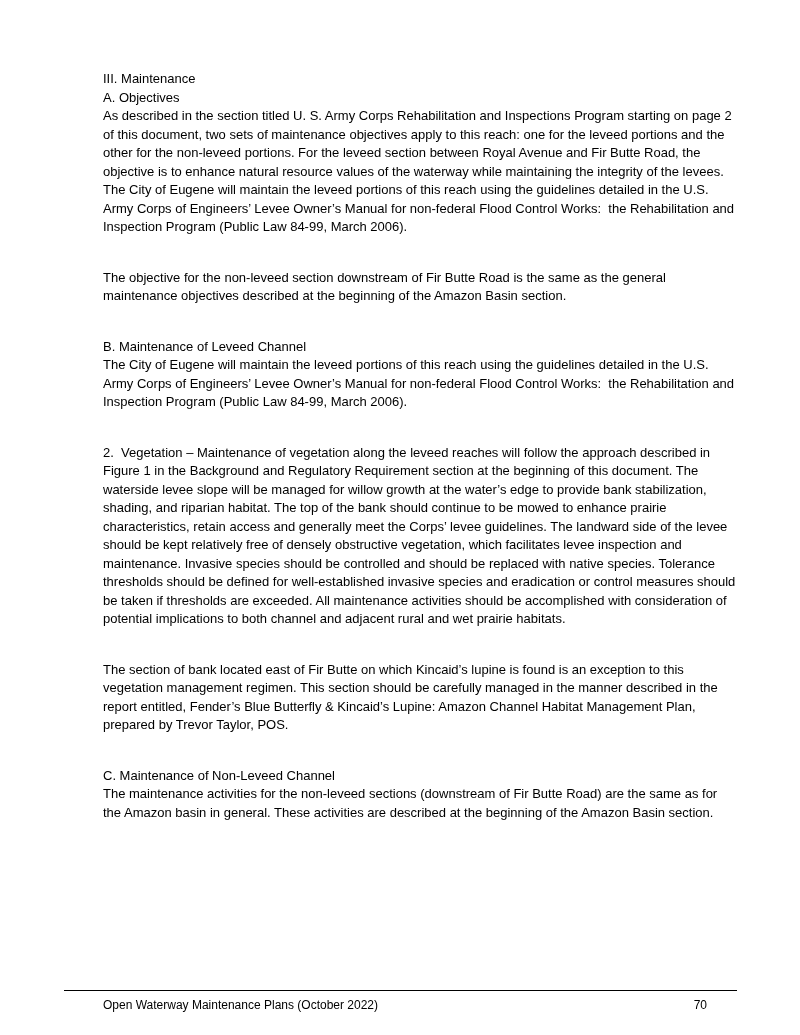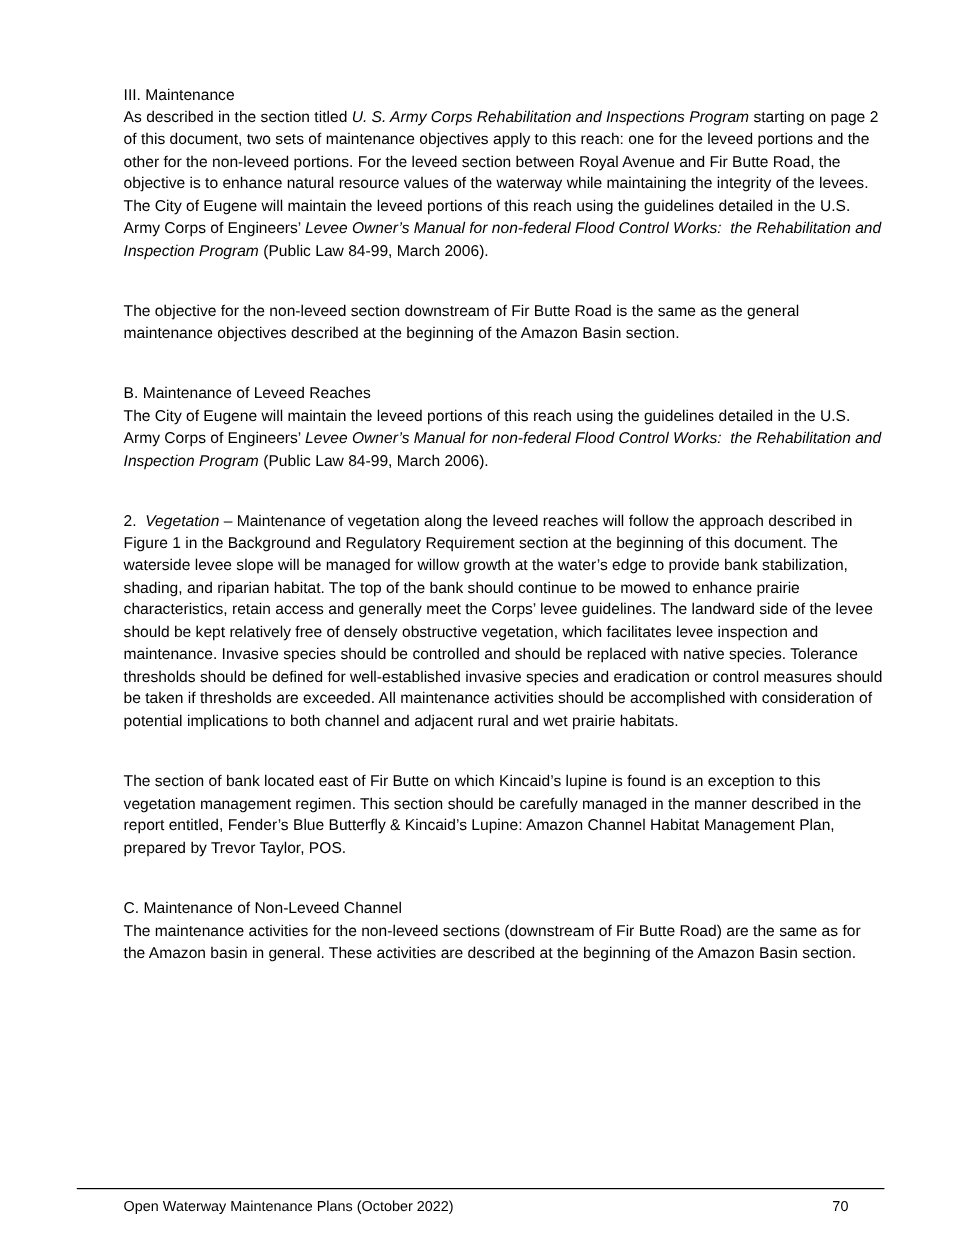--- a/index.html
+++ b/index.html
@@ -21,21 +21,21 @@
     position: absolute;
     left: 103px;
     top: 70px;
     width: 634px;
     font-size: 13px;
     line-height: 18.5px;
   }
   .block { white-space: pre-wrap; }
   .block.gap { margin-top: 32px; }
   .block.heading { font-weight: normal; }
-  .seg-italic { font-style: italic; }
+  .seg-italic { }
   .footer {
     position: absolute;
     left: 64px;
     top: 990px;
     width: 673px;
   }
   .footer-rule {
     border-top: 1px solid #000000;
     height: 0;
     width: 100%;
@@ -48,23 +48,24 @@
     font-size: 12px;
     line-height: 14px;
   }
 </style>
 </head>
 <body>
 
 <div class="page">
   <div class="content">
       <div class="block heading"><span class="seg-normal">III. Maintenance</span></div>
+      <div class="block heading"><span class="seg-normal">A. Objectives</span></div>
       <div class="block paragraph"><span class="seg-normal">As described in the section titled </span><span class="seg-italic">U. S. Army Corps Rehabilitation and Inspections Program</span><span class="seg-normal"> starting on page 2 of this document, two sets of maintenance objectives apply to this reach: one for the leveed portions and the other for the non-leveed portions. For the leveed section between Royal Avenue and Fir Butte Road, the objective is to enhance natural resource values of the waterway while maintaining the integrity of the levees. The City of Eugene will maintain the leveed portions of this reach using the guidelines detailed in the U.S. Army Corps of Engineers’ </span><span class="seg-italic">Levee Owner’s Manual for non-federal Flood Control Works:  the Rehabilitation and Inspection Program</span><span class="seg-normal"> (Public Law 84-99, March 2006).</span></div>
       <div class="block paragraph gap"><span class="seg-normal">The objective for the non-leveed section downstream of Fir Butte Road is the same as the general maintenance objectives described at the beginning of the Amazon Basin section.</span></div>
-      <div class="block heading gap"><span class="seg-normal">B. Maintenance of Leveed Reaches</span></div>
+      <div class="block heading gap"><span class="seg-normal">B. Maintenance of Leveed Channel</span></div>
       <div class="block paragraph"><span class="seg-normal">The City of Eugene will maintain the leveed portions of this reach using the guidelines detailed in the U.S. Army Corps of Engineers’ </span><span class="seg-italic">Levee Owner’s Manual for non-federal Flood Control Works:  the Rehabilitation and Inspection Program</span><span class="seg-normal"> (Public Law 84-99, March 2006).</span></div>
       <div class="block paragraph gap"><span class="seg-normal">2.  </span><span class="seg-italic">Vegetation</span><span class="seg-normal"> – Maintenance of vegetation along the leveed reaches will follow the approach described in Figure 1 in the Background and Regulatory Requirement section at the beginning of this document. The waterside levee slope will be managed for willow growth at the water’s edge to provide bank stabilization, shading, and riparian habitat. The top of the bank should continue to be mowed to enhance prairie characteristics, retain access and generally meet the Corps’ levee guidelines. The landward side of the levee should be kept relatively free of densely obstructive vegetation, which facilitates levee inspection and maintenance. Invasive species should be controlled and should be replaced with native species. Tolerance thresholds should be defined for well-established invasive species and eradication or control measures should be taken if thresholds are exceeded. All maintenance activities should be accomplished with consideration of potential implications to both channel and adjacent rural and wet prairie habitats.</span></div>
       <div class="block paragraph gap"><span class="seg-normal">The section of bank located east of Fir Butte on which Kincaid’s lupine is found is an exception to this vegetation management regimen. This section should be carefully managed in the manner described in the report entitled, Fender’s Blue Butterfly &amp; Kincaid’s Lupine: Amazon Channel Habitat Management Plan, prepared by Trevor Taylor, POS.</span></div>
       <div class="block heading gap"><span class="seg-normal">C. Maintenance of Non-Leveed Channel</span></div>
       <div class="block paragraph"><span class="seg-normal">The maintenance activities for the non-leveed sections (downstream of Fir Butte Road) are the same as for the Amazon basin in general. These activities are described at the beginning of the Amazon Basin section.</span></div>
     </div>
   <div class="footer">
     <div class="footer-rule"></div>
     <div class="footer-row">
       <span>Open Waterway Maintenance Plans (October 2022)</span>

